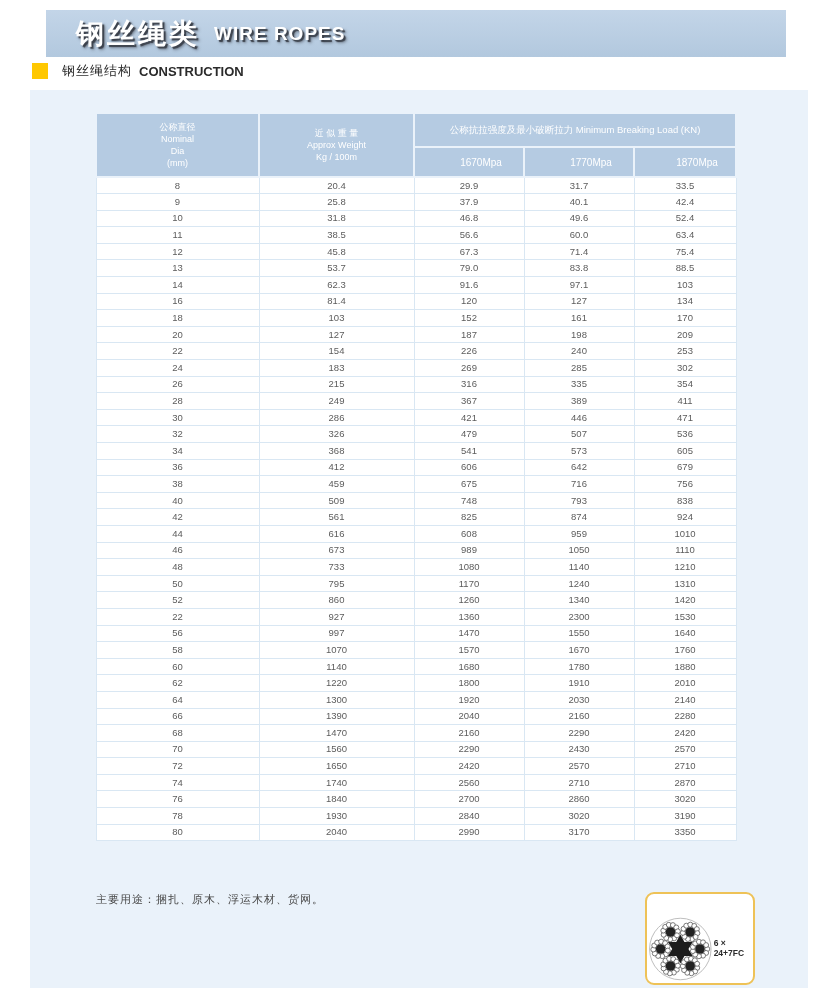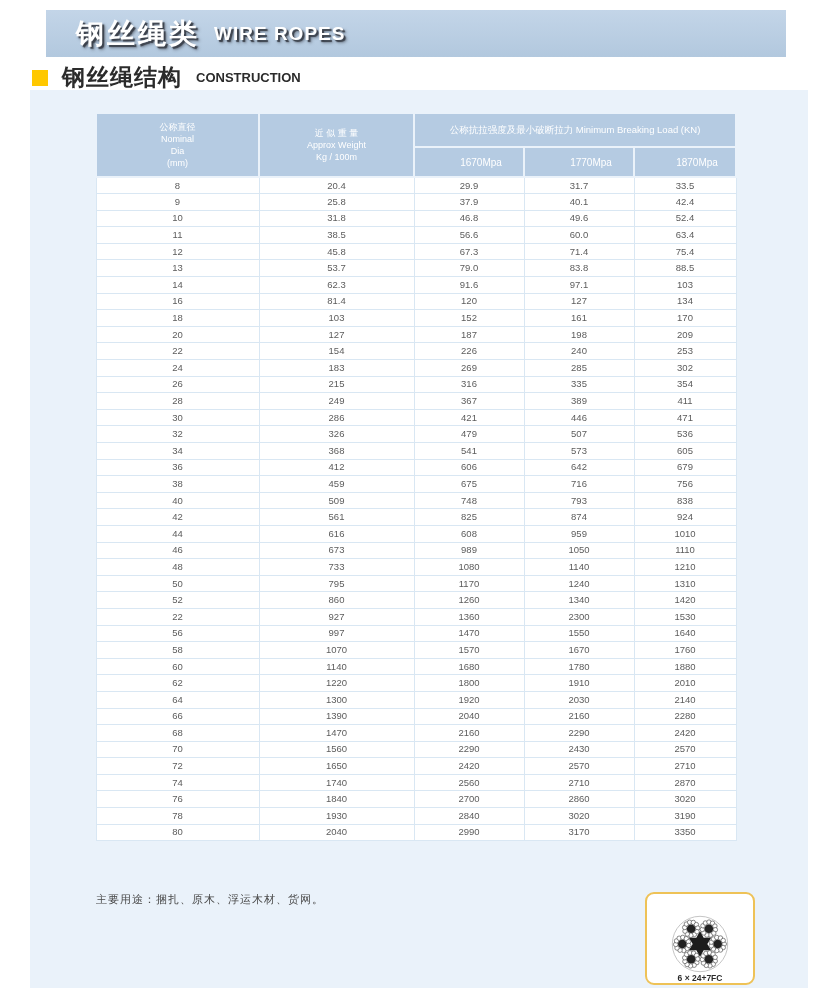--- a/index.html
+++ b/index.html
@@ -11,22 +11,22 @@
   .banner { position:absolute; left:30px; top:10px; width:740px; height:47px;
     background:linear-gradient(#c3d5e8,#b2c8de); display:flex; align-items:center; padding-left:30px;margin-left:16px; }
   .banner .zh { color:#fff; font-size:28px; font-weight:bold; letter-spacing:3px;
     text-shadow:2px 2px 1px rgba(55,60,70,.95), 3px 3px 3px rgba(55,60,70,.5); }
   .banner .en { color:#fff; font-size:19px; font-weight:bold; margin-left:14px; letter-spacing:1px;
     text-shadow:2px 2px 1px rgba(55,60,70,.95), 3px 3px 3px rgba(55,60,70,.5); }
 
   
   .section { position:absolute; left:32px; top:62px; display:flex; align-items:center; }
   .section .bullet { width:16px; height:16px; background:#ffc800; margin-right:14px; }
-  .section .zh { font-size:23px; font-weight:bold; color:#2b2b2b; letter-spacing:1px; }
-  .section .en { font-size:13px; font-weight:bold; color:#2b2b2b; margin-left:14px; }
+  .section .zh { font-size:13px; font-weight:normal; color:#2b2b2b; letter-spacing:1px; }
+  .section .en { font-size:13px; font-weight:bold; color:#2b2b2b; margin-left:7px; }
 
   
   .panel { position:absolute; left:30px; top:90px; width:778px; height:898px; background:#eaf2fa; }
 
   
   .tbl-wrap { position:absolute; left:95px; top:112px; width:640px; }
   table { border-collapse:collapse; width:640px; table-layout:fixed; }
   th { background:#b5cbe2; color:#ffffff; font-weight:normal; border:2px solid #eaf2fa;
        text-align:center; vertical-align:middle; }
   th.group { height:34px; font-size:9.5px; }
@@ -34,21 +34,21 @@
   th.big { font-size:9px; line-height:12px; }
   td { background:#ffffff; border:1px solid #d9e7f3; height:16.6px; text-align:center;
        font-size:9.5px; color:#5c5c5c; line-height:10px; padding:0; }
 
   
   .note { position:absolute; left:96px; top:892px; font-size:11px; color:#4a4a4a; letter-spacing:1px; }
 
   
   .diagram { position:absolute; left:645px; top:892px; width:110px; height:93px;
     background:#fff; border:2px solid #eec257; border-radius:9px;
-    display:flex; flex-direction:column; align-items:center; justify-content:flex-start; padding-top:20px; }
+    display:flex; align-items:center; justify-content:flex-start; padding-top:20px; }
   .diagram .label { font-size:8.5px; font-weight:bold; color:#2b2b2b; margin-top:-1px; }
 </style>
 </head>
 <body>
 
 <div class="page">
 
   <div class="banner">
     <span class="zh">钢丝绳类</span>
     <span class="en">WIRE ROPES</span>

